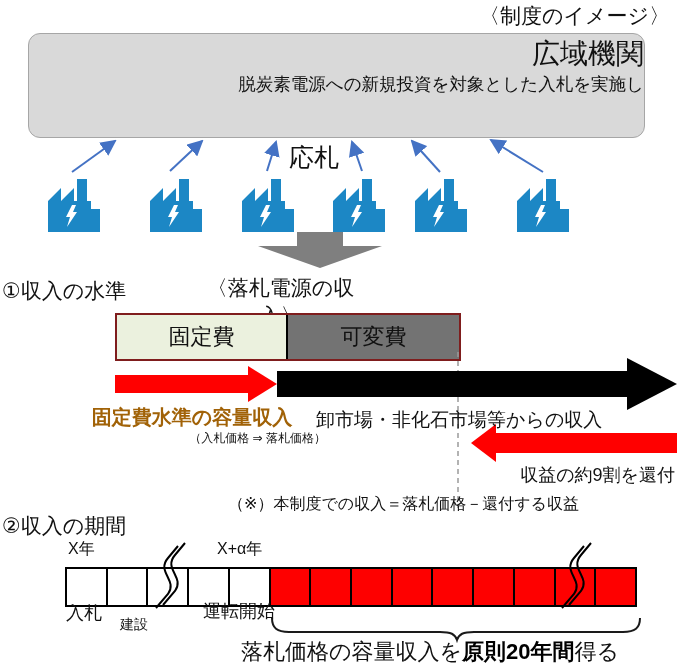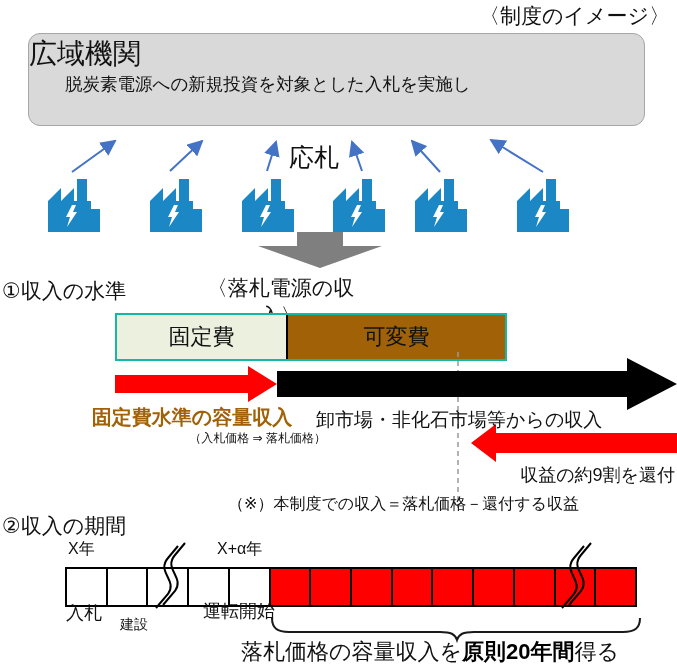--- a/index.html
+++ b/index.html
@@ -2,39 +2,39 @@
 <html><head>
 <meta charset="utf-8">
 <style>
   html,body{margin:0;padding:0;background:#fff;}
   #page{position:relative;width:677px;height:668px;background:#fff;overflow:hidden;
         font-family:"Liberation Sans","DejaVu Sans",sans-serif;color:#111;}
   .abs{position:absolute;}
 
   #title{left:30px;top:2px;width:640px;text-align:right;font-size:21px;font-weight:500;}
 
-  #org-box{left:28px;top:33px;width:617px;height:93px;box-sizing:border-box;
+  #org-box{left:28px;top:33px;width:617px;height:105px;box-sizing:border-box;
            background:#D9D9D9;border:1.5px solid #A6A6A6;border-radius:12px;
-           text-align:left;padding-top:1px;}
+           text-align:right;padding-top:1px;}
   .org-name{font-size:28px;line-height:37px;font-weight:500;}
   .org-line{font-size:17.5px;line-height:25px;font-weight:500;padding-left:36px;}
 
   #bid-row-svg{left:0;top:136px;}
   #bid-label{left:289px;top:141px;font-size:25px;font-weight:500;}
   #down-arrow-svg{left:255px;top:231px;}
 
   #s1-heading{left:2px;top:277px;font-size:21px;font-weight:500;}
   #s1-subheading{left:193px;top:274px;width:175px;text-align:center;font-size:21px;font-weight:500;}
 
-  #cost-box{left:115px;top:313px;width:392px;height:48px;box-sizing:border-box;
-            border:2px solid #14b8a6;display:flex;}
+  #cost-box{left:115px;top:313px;width:346px;height:48px;box-sizing:border-box;
+            border:2px solid #7f1d1d;display:flex;}
   .cost-cell{display:flex;align-items:center;justify-content:center;
              font-size:22px;font-weight:500;}
   #cost-fixed{width:169px;background:#EBF1DE;border-right:2px solid #000;}
-  #cost-var{flex:1;background:#a16207;text-align:right;}
+  #cost-var{flex:1;background:#737373;text-align:right;}
 
   #s1-svg{left:0;top:350px;}
   #cap-income-label{left:58px;top:404px;width:268px;text-align:center;
                     font-size:20px;font-weight:700;color:#a16207;}
   #cap-income-note{left:58px;top:430px;width:268px;text-align:right;font-size:12px;}
   #market-income-label{left:316px;top:407px;font-size:19px;font-weight:500;}
   #refund-label{left:470px;top:463px;width:205px;text-align:right;font-size:18px;font-weight:500;}
   #s1-note{left:228px;top:494px;font-size:16px;}
 
   #s2-heading{left:2px;top:512px;font-size:21px;font-weight:500;}

